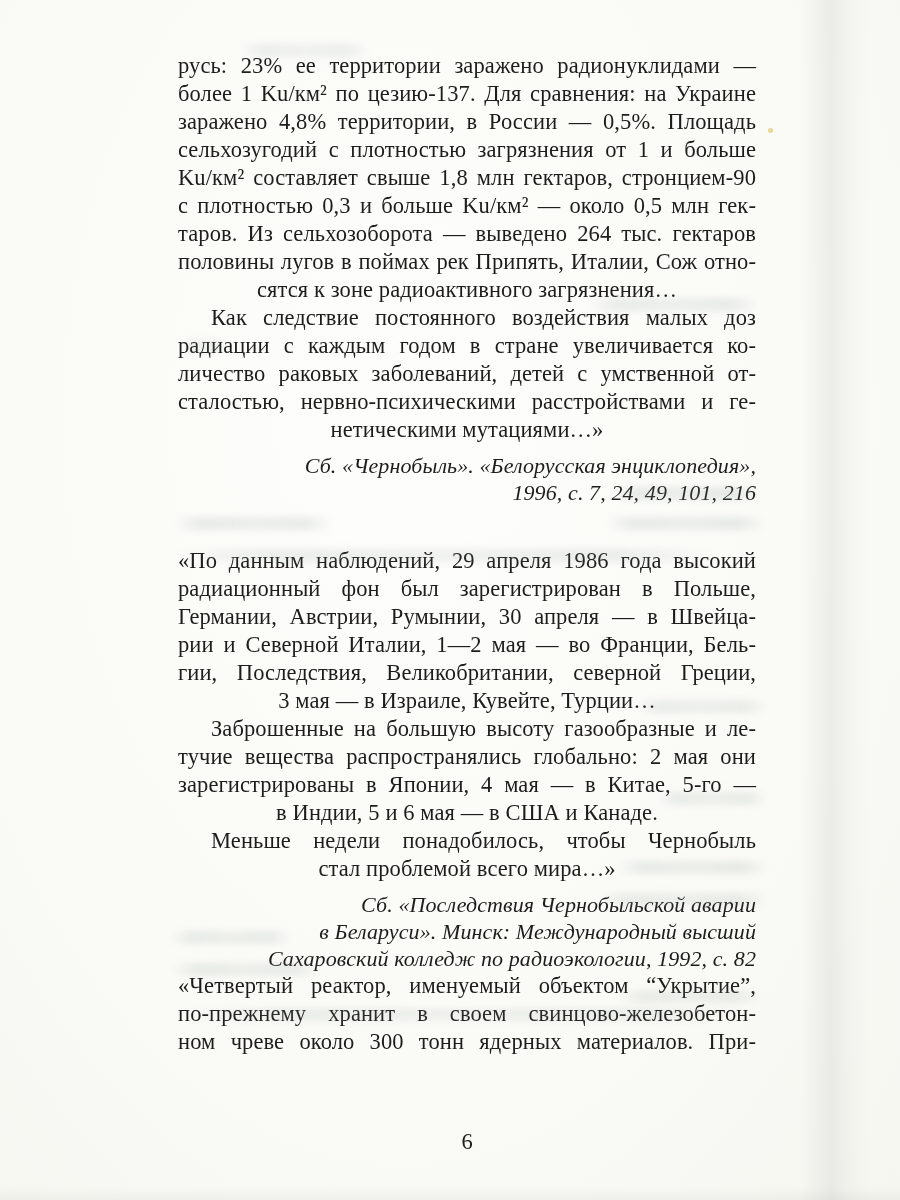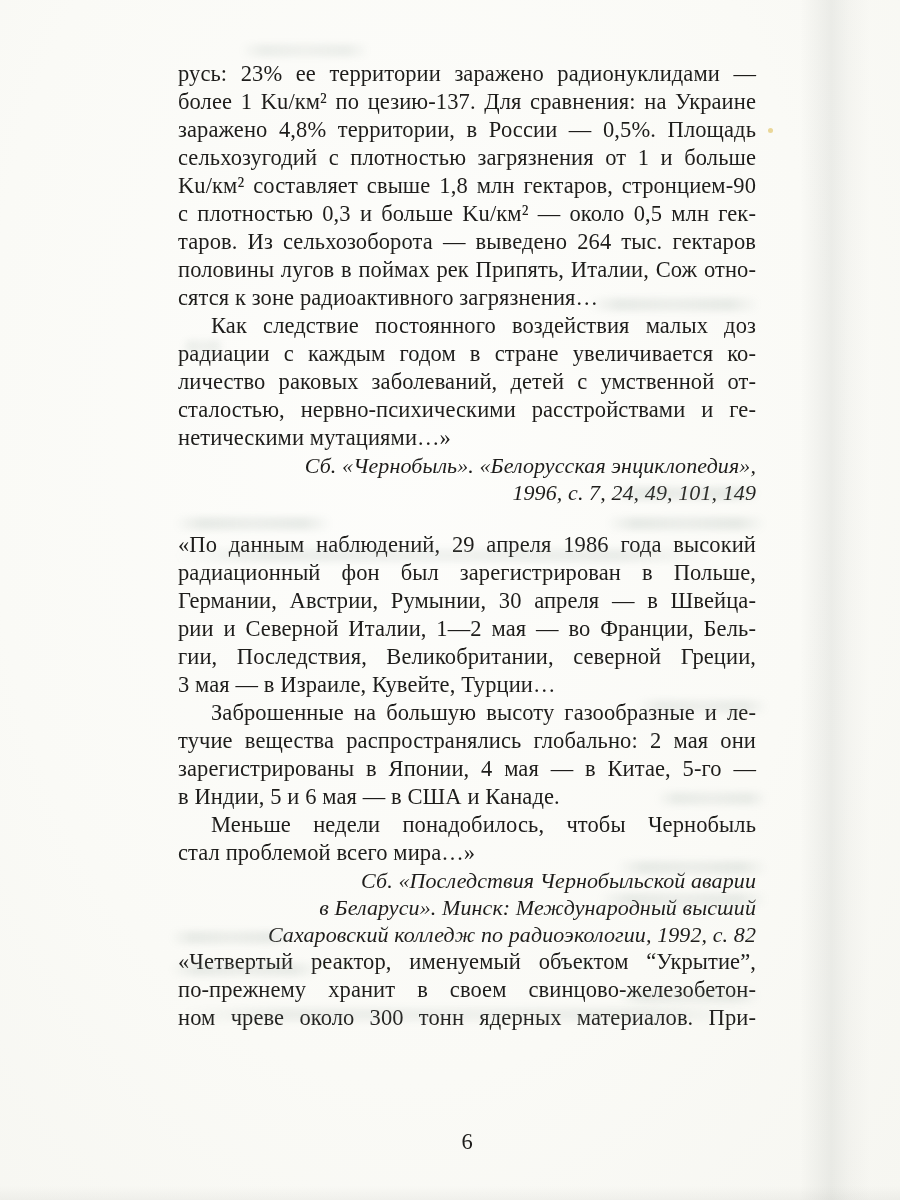--- a/index.html
+++ b/index.html
@@ -32,46 +32,46 @@
     top: 1186px;
     width: 900px;
     height: 14px;
     background: linear-gradient(to bottom, rgba(120,120,115,0) 0%, rgba(120,120,115,0.07) 100%);
     pointer-events: none;
   }
 
   .textblock {
     position: absolute;
     left: 178px;
-    top: 60px;
+    top: 52px;
     width: 578px;
   }
   .para { margin: 0; }
   .line {
     font-size: 22.5px;
     line-height: 28px;
     text-align: justify;
     text-align-last: justify;
     letter-spacing: 0.1px;
   }
   .pend {
-    text-align: left;
+    text-align: center;
     text-align-last: auto;
   }
   .indent { padding-left: 33px; }
 
-  .cite { margin-top: 0; }
+  .cite { margin-top: 8px; }
   .cite .cline {
     font-size: 22px;
     line-height: 27px;
     font-style: italic;
     text-align: right;
     letter-spacing: 0.1px;
   }
-  .gap-before-quote { margin-top: 25px; }
+  .gap-before-quote { margin-top: 41px; }
   .gap-before-last { }
 
   .pagenum {
     position: absolute;
     top: 1128px;
     left: 178px;
     width: 578px;
     text-align: center;
     font-size: 22.5px;
     line-height: 28px;
@@ -134,21 +134,21 @@
     <div class="para">
       <div class="line indent">Как следствие постоянного воздействия малых доз</div>
       <div class="line">радиации с каждым годом в стране увеличивается ко-</div>
       <div class="line">личество раковых заболеваний, детей с умственной от-</div>
       <div class="line">сталостью, нервно-психическими расстройствами и ге-</div>
       <div class="line pend">нетическими мутациями…»</div>
     </div>
 
     <div class="cite">
       <div class="cline">Сб. «Чернобыль». «Белорусская энциклопедия»,</div>
-      <div class="cline">1996, с. 7, 24, 49, 101, 149</div>
+      <div class="cline">1996, с. 7, 24, 49, 101, 216</div>
     </div>
 
     <div class="para gap-before-quote">
       <div class="line">«По данным наблюдений, 29 апреля 1986 года высокий</div>
       <div class="line">радиационный фон был зарегистрирован в Польше,</div>
       <div class="line">Германии, Австрии, Румынии, 30 апреля — в Швейца-</div>
       <div class="line">рии и Северной Италии, 1—2 мая — во Франции, Бель-</div>
       <div class="line">гии, Последствия, Великобритании, северной Греции,</div>
       <div class="line pend">3 мая — в Израиле, Кувейте, Турции…</div>
     </div>

